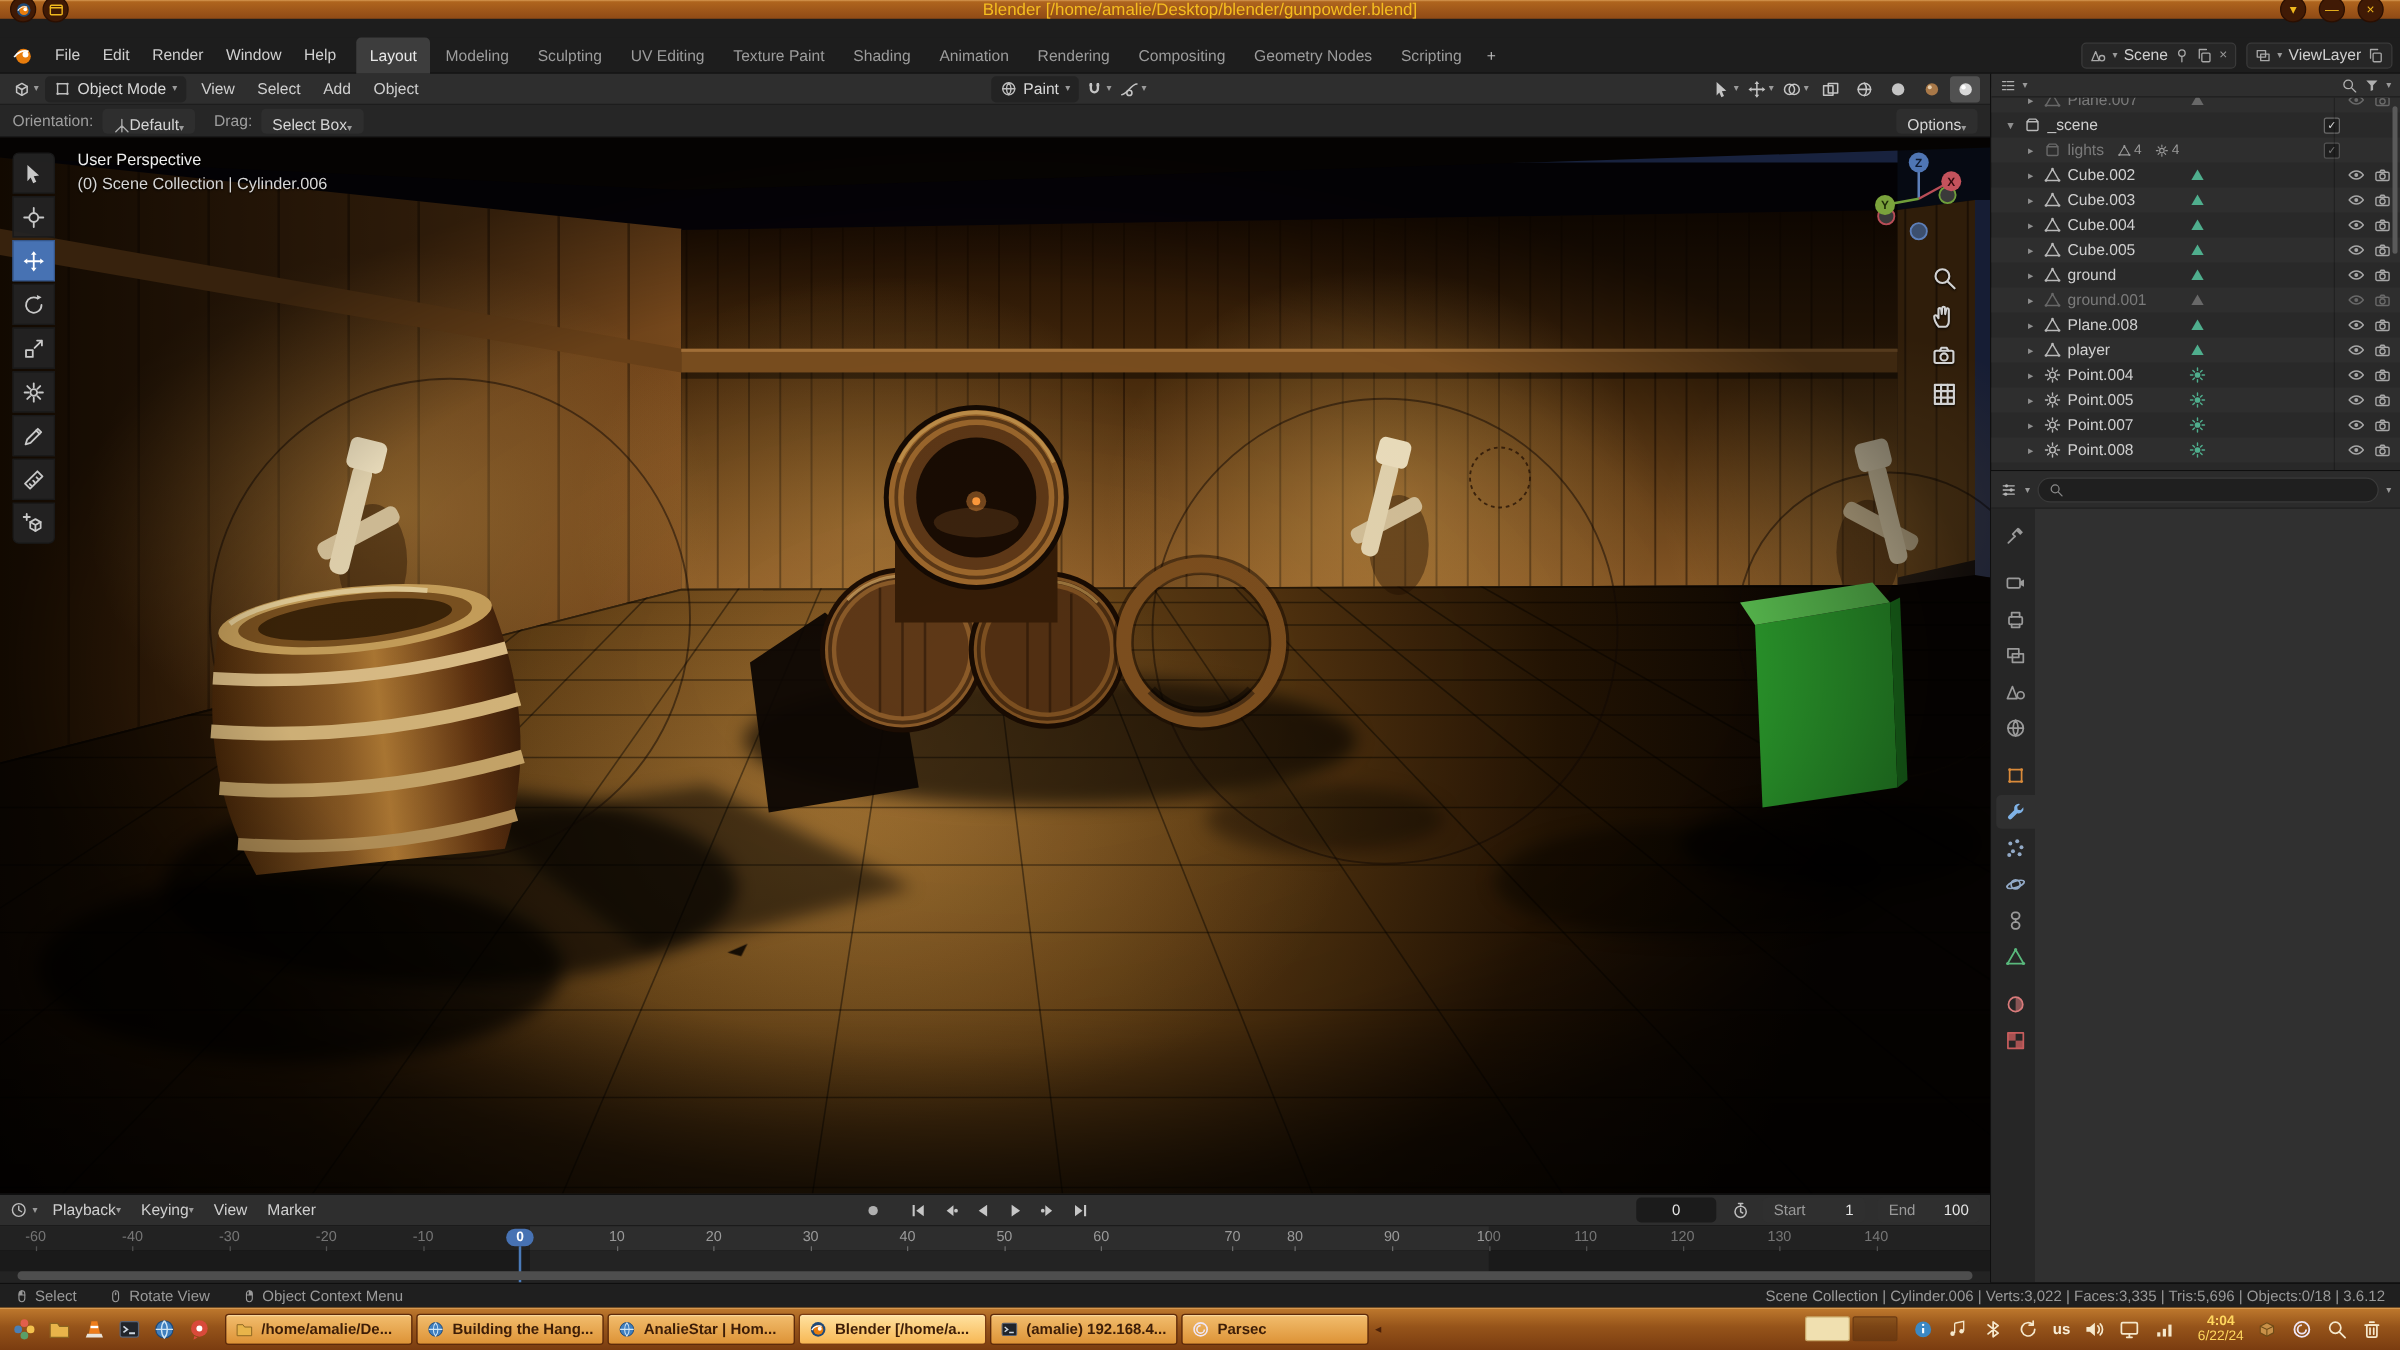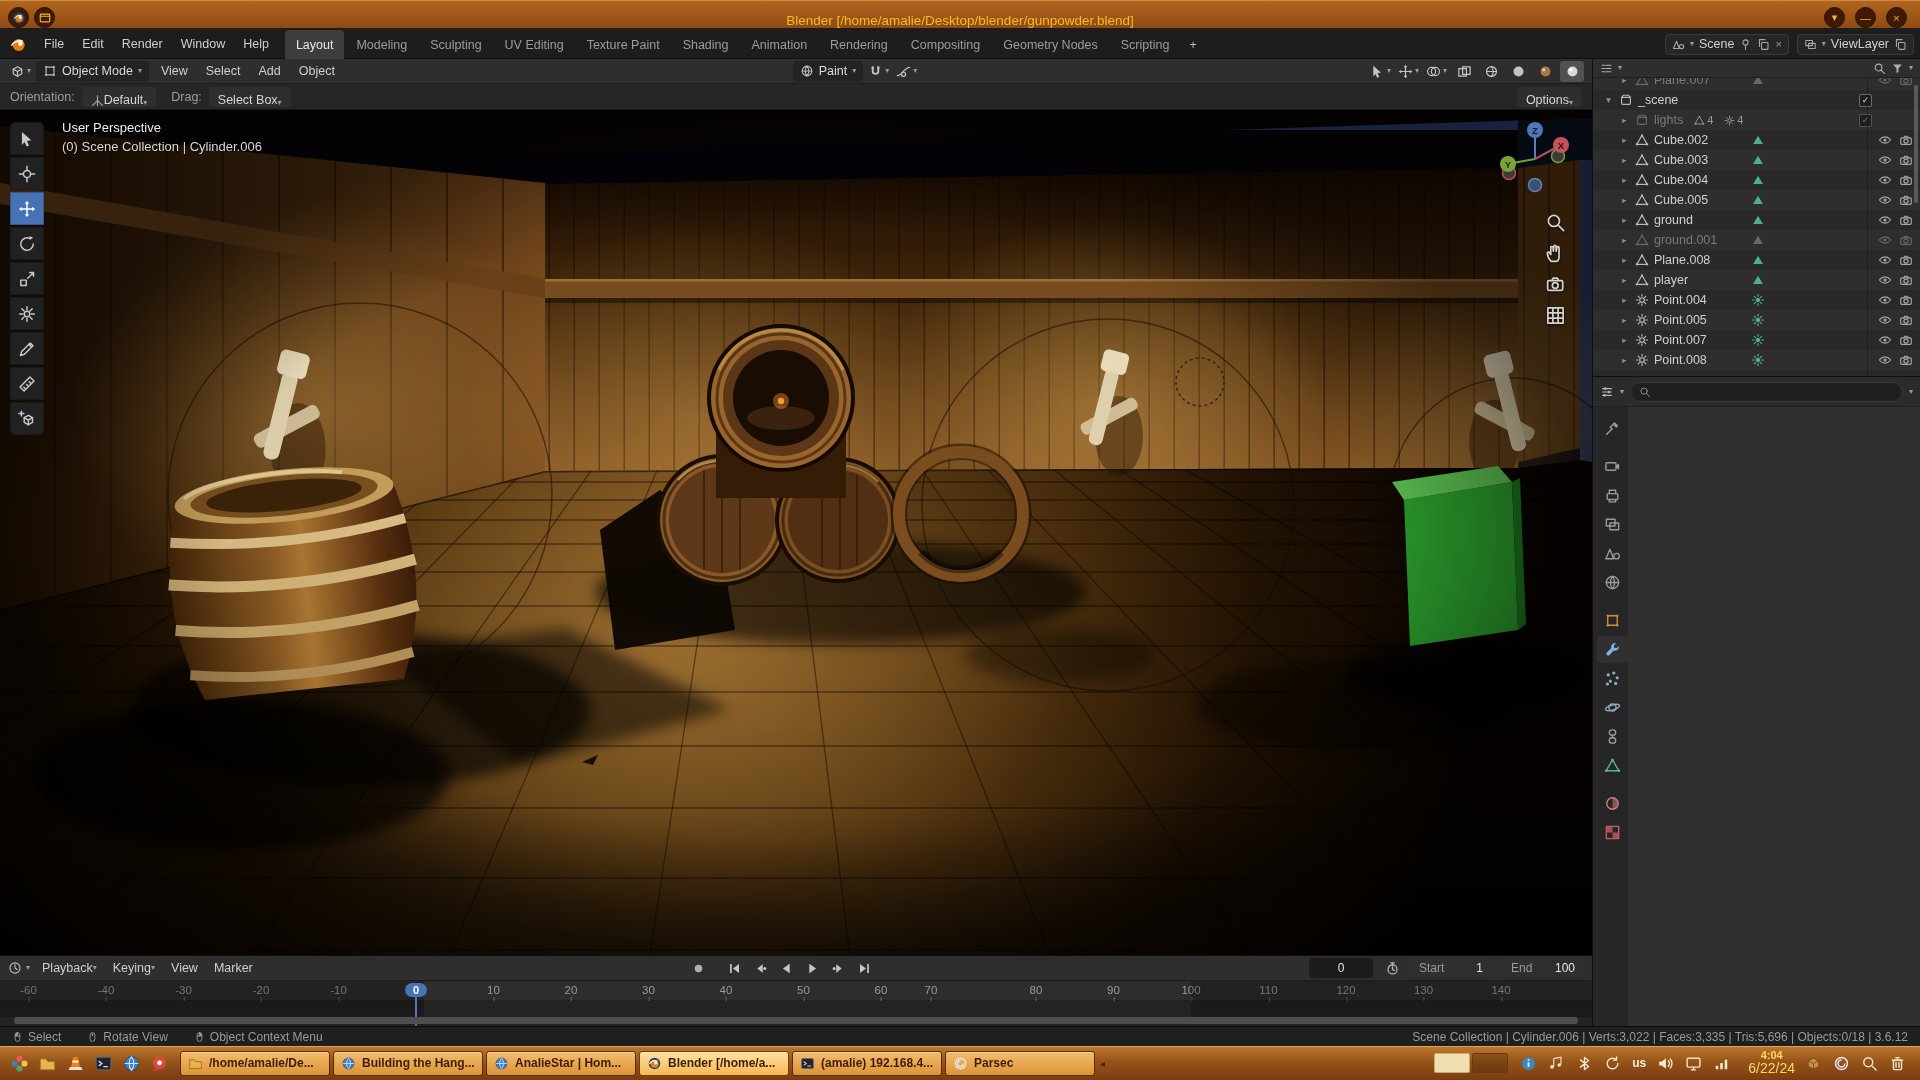--- a/index.html
+++ b/index.html
@@ -6,22 +6,22 @@
   html,body{width:1920px;height:1080px;overflow:hidden;background:#000;
     font-family:"Liberation Sans","DejaVu Sans",sans-serif;font-size:12.5px;color:#cfcfcf}
   .screen{position:absolute;inset:0;width:1920px;height:1080px;background:#1d1d1d;overflow:hidden}
 
   .icon{display:inline-flex;flex:none}
   .icon svg{width:100%;height:100%;display:block}
   .icon svg *:not([fill]):not([stroke]){fill:none;stroke:currentColor;stroke-width:1.3;stroke-linecap:round;stroke-linejoin:round}
   .caret{font-size:8px;color:#9a9a9a;line-height:1}
 
   
-  .titlebar{position:absolute;left:0;top:0;width:1920px;height:28px;
-    background:linear-gradient(#b2671f,#8f4a15);display:flex;align-items:flex-end;padding:0 8px;
+  .titlebar{position:absolute;left:0;top:0;width:1920px;height:15px;
+    background:linear-gradient(#b2671f,#8f4a15);display:flex;align-items:center;padding:0 8px;
     box-shadow:inset 0 1px 0 rgba(255,210,140,.35)}
   .tb-circle{width:21px;height:21px;border-radius:50%;background:#401a05;border:1px solid #2a0f02;
     display:flex;align-items:center;justify-content:center;color:#f0b81e;font-size:11px;margin-right:5px}
   .tb-circle .icon{width:14px;height:14px}
   .tb-title{position:absolute;left:0;right:0;text-align:center;color:#f5bd1f;font-size:13.5px;pointer-events:none}
   .tb-right{margin-left:auto;display:flex;gap:5px}
 
   
   .topbar{position:absolute;top:30px;left:0;width:1920px;height:29px;background:#1d1d1d;
     display:flex;align-items:center;padding:0 6px;border-bottom:1px solid #101010}
@@ -153,21 +153,21 @@
   .twin.active{background:linear-gradient(#ffe2a0,#f7b753);border-color:#7a3c12}
   .collapse{color:#4a2008;font-size:10px;margin:0 5px}
   .wsw{margin-left:auto;display:flex;gap:2px;margin-right:12px}
   .wsw .pane{width:36px;height:20px;border:1px solid #6b3a12;background:rgba(0,0,0,.18);border-radius:2px}
   .wsw .pane.active{background:#f0e0b0;border-color:#caa96a}
   .tray{display:flex;align-items:center;gap:11px;color:#f5e8cc;margin-right:8px}
   .tray .icon{width:17px;height:17px}
   .kb{font-size:12px;font-weight:bold;color:#f8eed8}
   .clock{text-align:center;color:#ffd75e;margin:0 10px;line-height:1.1}
   .clock .t{font-size:11px;font-weight:bold}
-  .clock .d{font-size:14px}
+  .clock .d{font-size:11px}
 </style>
 </head>
 <body>
 
 <div class="screen" data-name="blender-desktop">
 
   <div class="titlebar" data-name="window-titlebar">
     <div class="tb-circle" data-name="window-menu-button">
       <span class="icon" data-name="blender-logo-icon">
           <svg viewBox="0 0 16 16">
@@ -1474,21 +1474,21 @@
           <span class="tick" data-name="ruler-tick-30" style="left: 183.5px;">-30</span>
           <span class="tick" data-name="ruler-tick-20" style="left: 261px;">-20</span>
           <span class="tick" data-name="ruler-tick-10" style="left: 338.5px;">-10</span>
           <span class="tick" data-name="ruler-tick-0" style="left: 416px;">0</span>
           <span class="tick" data-name="ruler-tick-10" style="left: 493.5px;">10</span>
           <span class="tick" data-name="ruler-tick-20" style="left: 571px;">20</span>
           <span class="tick" data-name="ruler-tick-30" style="left: 648.5px;">30</span>
           <span class="tick" data-name="ruler-tick-40" style="left: 726px;">40</span>
           <span class="tick" data-name="ruler-tick-50" style="left: 803.5px;">50</span>
           <span class="tick" data-name="ruler-tick-60" style="left: 881px;">60</span>
-          <span class="tick" data-name="ruler-tick-70" style="left: 931px;">70</span>
+          <span class="tick" data-name="ruler-tick-70" style="left: 986px;">70</span>
           <span class="tick" data-name="ruler-tick-80" style="left: 1036px;">80</span>
           <span class="tick" data-name="ruler-tick-90" style="left: 1113.5px;">90</span>
           <span class="tick" data-name="ruler-tick-100" style="left: 1191px;">100</span>
           <span class="tick" data-name="ruler-tick-110" style="left: 1268.5px;">110</span>
           <span class="tick" data-name="ruler-tick-120" style="left: 1346px;">120</span>
           <span class="tick" data-name="ruler-tick-130" style="left: 1423.5px;">130</span>
           <span class="tick" data-name="ruler-tick-140" style="left: 1501px;">140</span>
         </div>
       <div class="tl-track" data-name="timeline-track"></div>
       <div class="range-dim" style="left:0;width:424px" data-name="out-of-range-left"></div>

